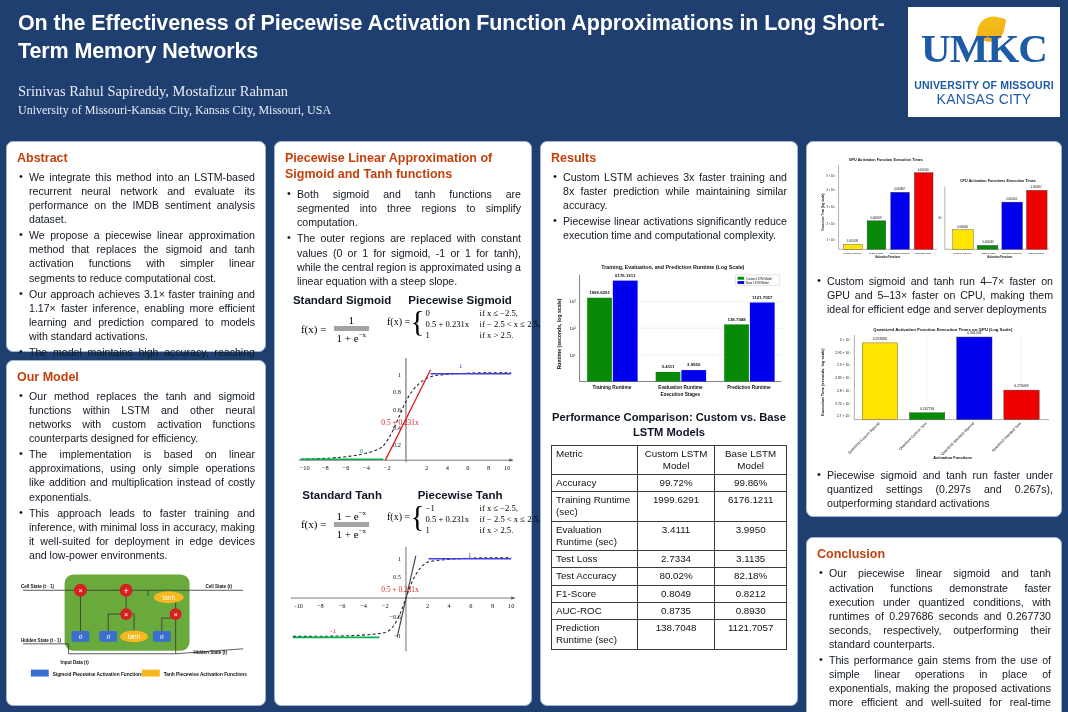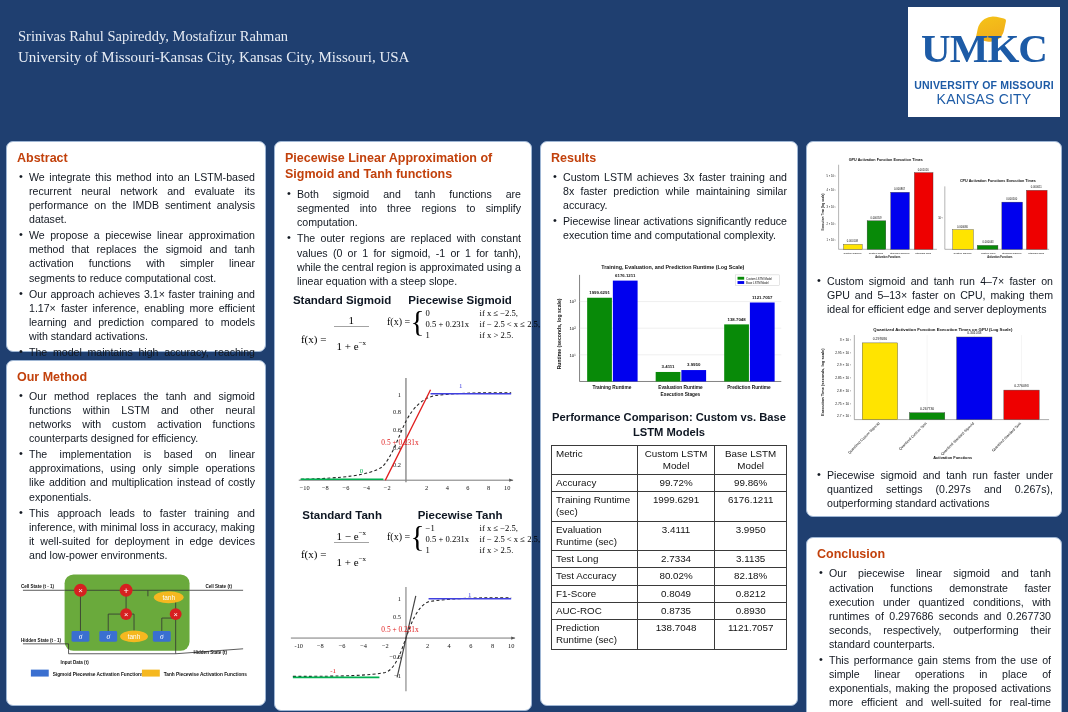--- a/index.html
+++ b/index.html
@@ -33,21 +33,21 @@
   }
   .authors {
     color: #e7ecf4;
     font-size: 14.5px;
     line-height: 1.45;
     margin-top: 16px;
     font-family: "Liberation Serif", serif;
   }
   .affiliation {
     color: #e7ecf4;
-    font-size: 15px;
+    font-size: 12px;
     line-height: 1.45;
     font-family: "Liberation Serif", serif;
   }
   .logo-box {
     position: absolute; right: 8px; top: 7px;
     width: 152px; height: 110px;
     background: #ffffff;
     display: flex; flex-direction: column;
     align-items: center; justify-content: center;
   }
@@ -127,21 +127,21 @@
   .formula-row { display: flex; align-items: flex-start; gap: 2px; }
   .formula-left { width: 118px; text-align: center; padding-top: 6px; }
   .formula-right { width: 134px; }
   .mathi { font-family: "Liberation Serif", serif; }
   .frac {
     display: inline-block; vertical-align: middle;
     text-align: center; font-size: 11px;
     font-family: "Liberation Serif", serif;
   }
   .frac .num { display: block; padding: 0 3px; }
-  .frac .den { display: block; border-top: 1px solid #a3a3a3; padding: 12px 3px; }
+  .frac .den { display: block; border-top: 5px solid #a3a3a3; padding: 0 3px; }
   .cases { display: flex; font-size: 8.6px; font-family: "Liberation Serif", serif; }
   .brace {
     font-size: 30px; line-height: 0.85;
     font-family: "Liberation Serif", serif;
     margin-right: 1px;
   }
   .cases-body { display: flex; flex-direction: column; justify-content: center; gap: 1px; }
   .case-line { display: flex; }
   .case-val { width: 54px; }
   .case-cond { width: 72px; }
@@ -177,20 +177,21 @@
   .chartbox { position: relative; width: 100%; }
   .chartbox svg { display: block; width: 100%; height: 100%; }
 </style>
 </head>
 <body>
 
 <div id="poster">
 
   <div class="header">
     <div class="header-text">
+      <div class="poster-title">On the Effectiveness of Piecewise Activation Function Approximations in Long Short-Term Memory Networks</div>
       <div class="authors">Srinivas Rahul Sapireddy, Mostafizur Rahman</div>
       <div class="affiliation">University of Missouri-Kansas City, Kansas City, Missouri, USA</div>
     </div>
     <div class="logo-box">
       <div class="logo-mark">
         <div class="logo-flame"></div>
         <div class="logo-umkc">UMKC</div>
       </div>
       <div class="logo-sub1">UNIVERSITY OF MISSOURI</div>
       <div class="logo-sub2">KANSAS CITY</div>
@@ -205,21 +206,21 @@
         <h2>Abstract</h2>
         <ul class="bullets">
           <li>We integrate this method into an LSTM-based recurrent neural network and evaluate its performance on the IMDB sentiment analysis dataset.</li>
           <li>We propose a piecewise linear approximation method that replaces the sigmoid and tanh activation functions with simpler linear segments to reduce computational cost.</li>
           <li>Our approach achieves 3.1× faster training and 1.17× faster inference, enabling more efficient learning and prediction compared to models with standard activations.</li>
           <li>The model maintains high accuracy, reaching 99.72% compared to 99.86% from the baseline, making it suitable for edge and resource-constrained environments.</li>
         </ul>
       </div>
 
       <div class="card" style="flex:1;">
-        <h2>Our Method</h2>
+        <h2>Our Model</h2>
         <ul class="bullets">
           <li>Our method replaces the tanh and sigmoid functions within LSTM and other neural networks with custom activation functions counterparts designed for efficiency.</li>
           <li>The implementation is based on linear approximations, using only simple operations like addition and multiplication instead of costly exponentials.</li>
           <li>This approach leads to faster training and inference, with minimal loss in accuracy, making it well-suited for deployment in edge devices and low-power environments.</li>
         </ul>
 
         <div class="lstm" style="margin-top:4px;">
           <svg viewBox="0 0 240 118" preserveAspectRatio="xMidYMid meet">
 
             <rect x="48" y="8" width="126" height="77" rx="9" fill="#6aaa3c"></rect>
@@ -502,21 +503,21 @@
               <td class="metric">Training Runtime (sec)</td>
               <td class="val">1999.6291</td>
               <td class="val">6176.1211</td>
             </tr>
             <tr>
               <td class="metric">Evaluation Runtime (sec)</td>
               <td class="val">3.4111</td>
               <td class="val">3.9950</td>
             </tr>
             <tr>
-              <td class="metric">Test Long</td>
+              <td class="metric">Test Loss</td>
               <td class="val">2.7334</td>
               <td class="val">3.1135</td>
             </tr>
             <tr>
               <td class="metric">Test Accuracy</td>
               <td class="val">80.02%</td>
               <td class="val">82.18%</td>
             </tr>
             <tr>
               <td class="metric">F1-Score</td>

